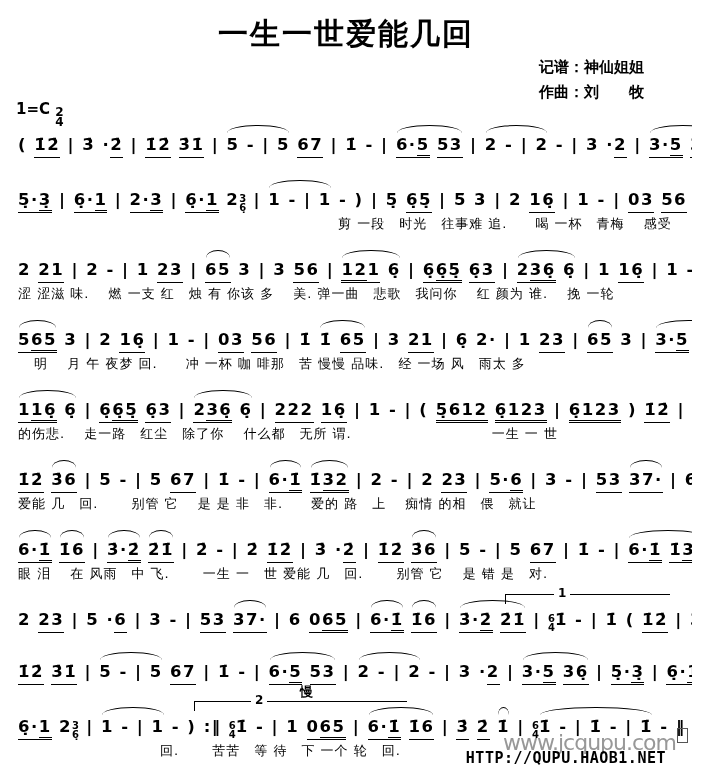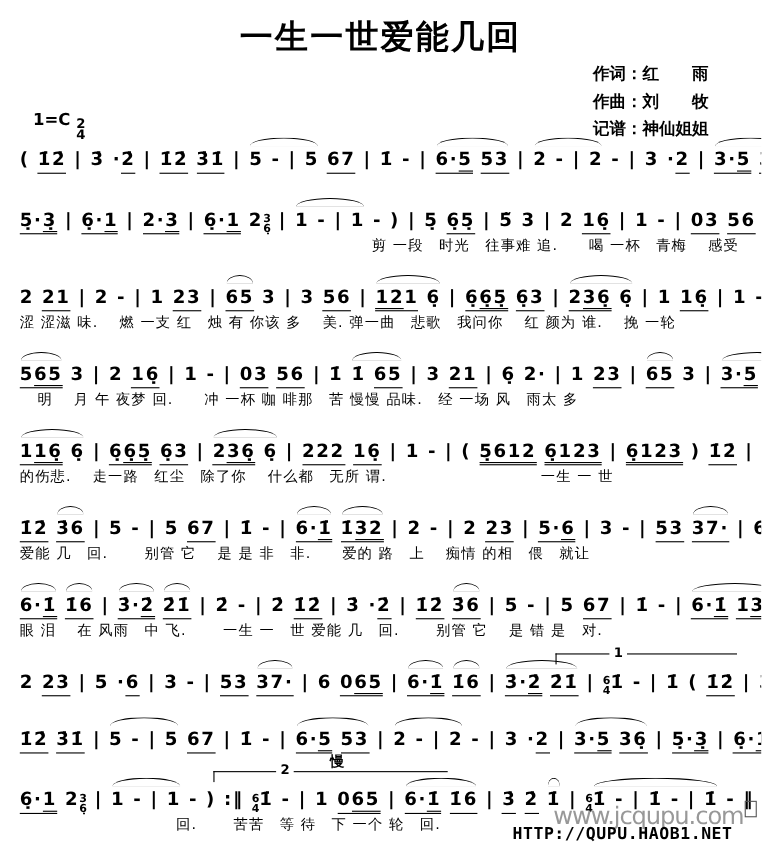--- a/index.html
+++ b/index.html
@@ -2,21 +2,21 @@
 <html><head>
 <meta charset="utf-8">
 <style>
   html,body{margin:0;padding:0;background:#fff;}
   #page{position:relative;width:692px;height:769px;background:#fff;color:#000;
         font-family:"DejaVu Sans",sans-serif;overflow:hidden;}
   
   .title{ text-align:center;margin:14px 40px 0 40px;font-size:30px;font-weight:700;letter-spacing:2px;}
   .performer{text-align:center;margin-top:6px;font-size:15px;font-weight:700;}
   .credits{position:absolute;top:55px;right:48px;text-align:left;font-size:15px;font-weight:700;line-height:25px;}
-  .keysig{position:absolute;top:100px;left:30px;font-size:15px;font-weight:700;}
+  .keysig{position:absolute;top:100px;left:16px;font-size:15px;font-weight:700;}
   
   #score{position:absolute;top:132px;left:18px;right:14px;}
   .system{position:relative;margin-bottom:26px;}
   .system.no-lyr{margin-bottom:29px;}
   .music{font-family:"DejaVu Sans",sans-serif;font-weight:700;font-size:16.5px;
          line-height:26px;letter-spacing:1.5px;white-space:nowrap;}
   .u{border-bottom:1.5px solid #000;padding-bottom:2.5px;}
   .u .u{padding-bottom:0.5px;}
   .slur{position:relative;}
   .slur::before{content:'';position:absolute;left:1px;right:1px;top:-10px;height:7px;
@@ -36,23 +36,22 @@
   .stamp{position:absolute;right:4px;bottom:26px;width:9px;height:13px;border:1px solid #555;}
 </style>
 </head>
 <body>
 
 <div id="page">
 
   <div class="title">一生一世爱能几回</div>
 
   <div class="credits">
-    <div>作词：红　　雨</div>
+    <div>记谱：神仙姐姐</div>
     <div>作曲：刘　　牧</div>
-    <div>记谱：神仙姐姐</div>
   </div>
 
   <div class="keysig">
     <span>1=C</span>
     <span class="vstack" style="font-size:12px;line-height:10px;vertical-align:-2px;">
       <span>2</span>
       <span>4</span>
     </span>
   </div>
 

